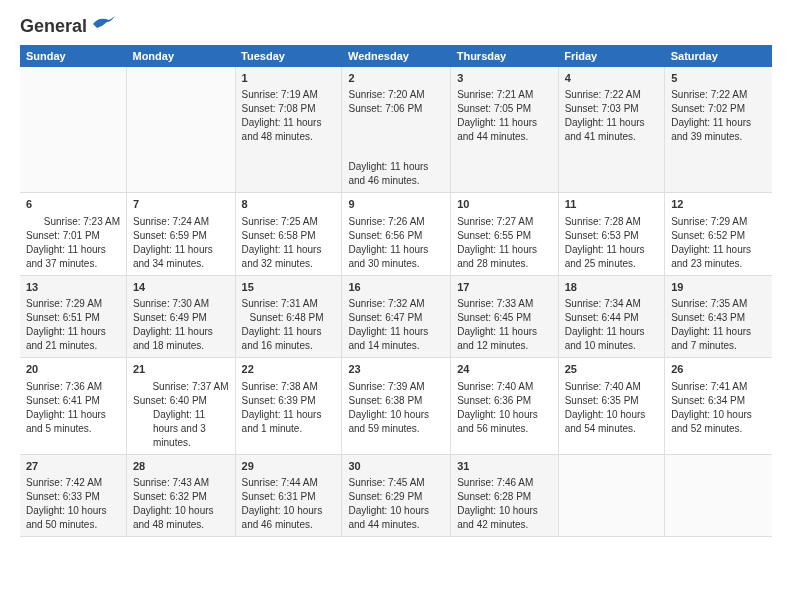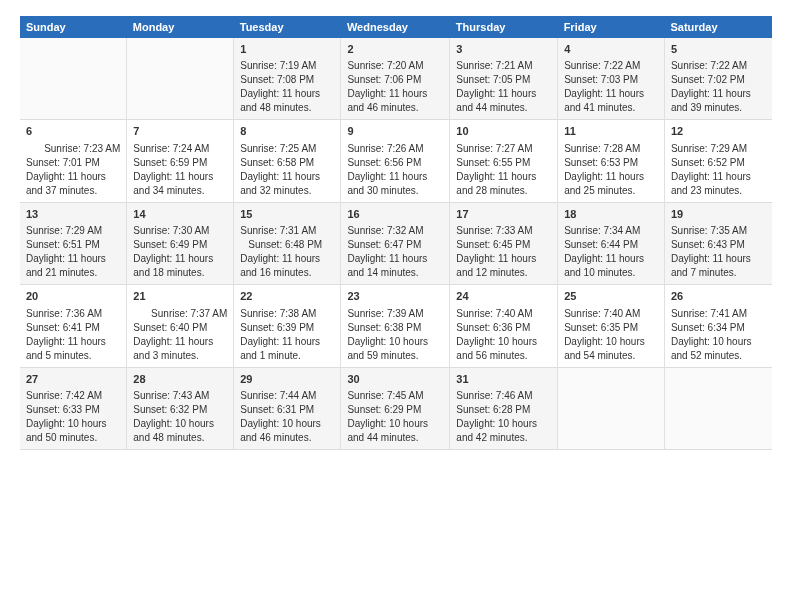--- a/index.html
+++ b/index.html
@@ -82,20 +82,35 @@
       margin-bottom: 2px;
     }
     .empty {
       background: #fafafa;
     }
   </style>
 </head>
 <body>
 
 <div class="page">
+  <div class="header">
+    <div class="logo">
+      <div style="display:flex;align-items:center;">
+        <span style="font-size:18px;font-weight:bold;color:#333;">General</span>
+        <svg width="28" height="20" viewBox="0 0 28 20" style="margin-left:2px;margin-top:-6px;">
+          <path d="M4,10 Q10,2 20,6 Q24,4 26,2 Q22,8 18,8 Q14,12 8,14 Z" fill="#2a6dba"></path>
+        </svg>
+      </div>
+      <span style="font-size:18px;font-weight:bold;color:#2a6dba;margin-top:-4px;"></span>
+    </div>
+    <div class="title-block">
+      <div class="month-title"></div>
+      <div class="location"></div>
+    </div>
+  </div>
 
   <table>
     <thead>
       <tr>
       <th>Sunday</th>
           <th>Monday</th>
           <th>Tuesday</th>
           <th>Wednesday</th>
           <th>Thursday</th>
           <th>Friday</th>
@@ -109,21 +124,21 @@
           <td>
             <span class="day-num">1</span>
             <span style="display: block;">Sunrise: 7:19 AM</span>
             <span style="display: block;">Sunset: 7:08 PM</span>
             <span style="display: block;">Daylight: 11 hours and 48 minutes.</span>
           </td>
           <td>
             <span class="day-num">2</span>
             <span style="display: block;">Sunrise: 7:20 AM</span>
             <span style="display: block;">Sunset: 7:06 PM</span>
-            <span style="display: block;">Daylight: 11 hours and 46 minutes.</span>
+            <span style="display: block; margin-top: 44px;">Daylight: 11 hours and 46 minutes.</span>
           </td>
           <td>
             <span class="day-num">3</span>
             <span style="display: block;">Sunrise: 7:21 AM</span>
             <span style="display: block;">Sunset: 7:05 PM</span>
             <span style="display: block;">Daylight: 11 hours and 44 minutes.</span>
           </td>
           <td>
             <span class="day-num">4</span>
             <span style="display: block;">Sunrise: 7:22 AM</span>
@@ -229,21 +244,21 @@
           <td>
             <span class="day-num">20</span>
             <span style="display: block;">Sunrise: 7:36 AM</span>
             <span style="display: block;">Sunset: 6:41 PM</span>
             <span style="display: block;">Daylight: 11 hours and 5 minutes.</span>
           </td>
           <td>
             <span class="day-num">21</span>
             <span style="display: block; text-align: right;">Sunrise: 7:37 AM</span>
             <span style="display: block;">Sunset: 6:40 PM</span>
-            <span style="display: block;">Daylight: 11 hours and 3 minutes.</span>
+            <span style="display: block; margin-left: 20px;">Daylight: 11 hours and 3 minutes.</span>
           </td>
           <td>
             <span class="day-num">22</span>
             <span style="display: block;">Sunrise: 7:38 AM</span>
             <span style="display: block;">Sunset: 6:39 PM</span>
             <span style="display: block;">Daylight: 11 hours and 1 minute.</span>
           </td>
           <td>
             <span class="day-num">23</span>
             <span style="display: block;">Sunrise: 7:39 AM</span>

